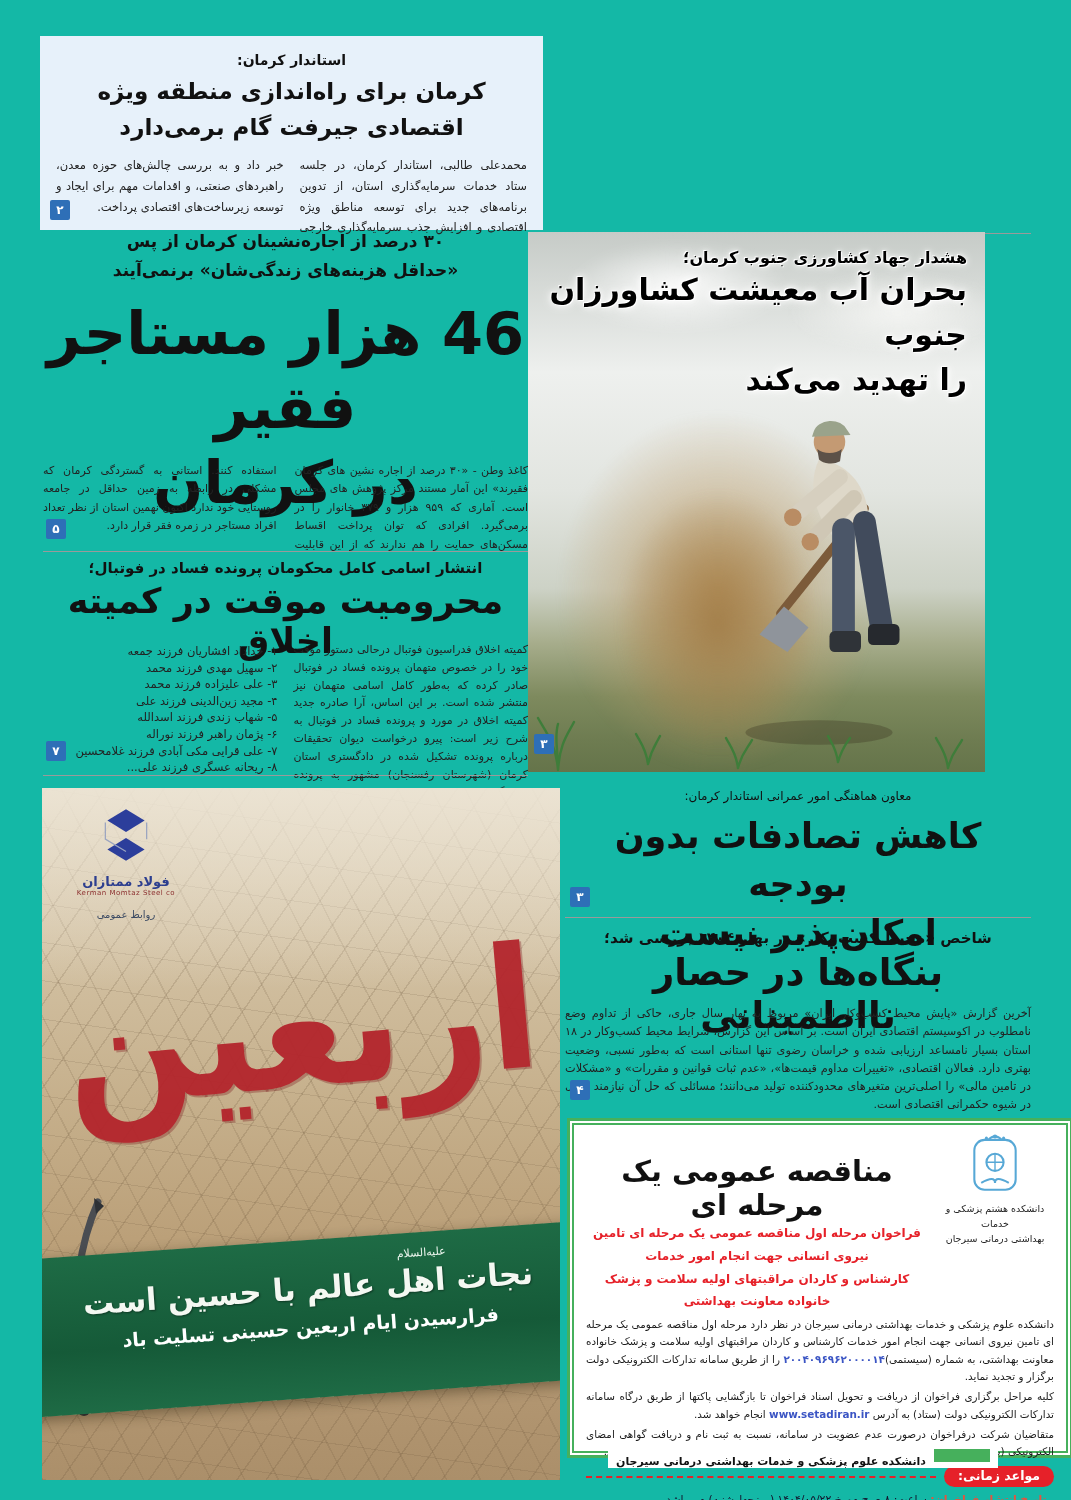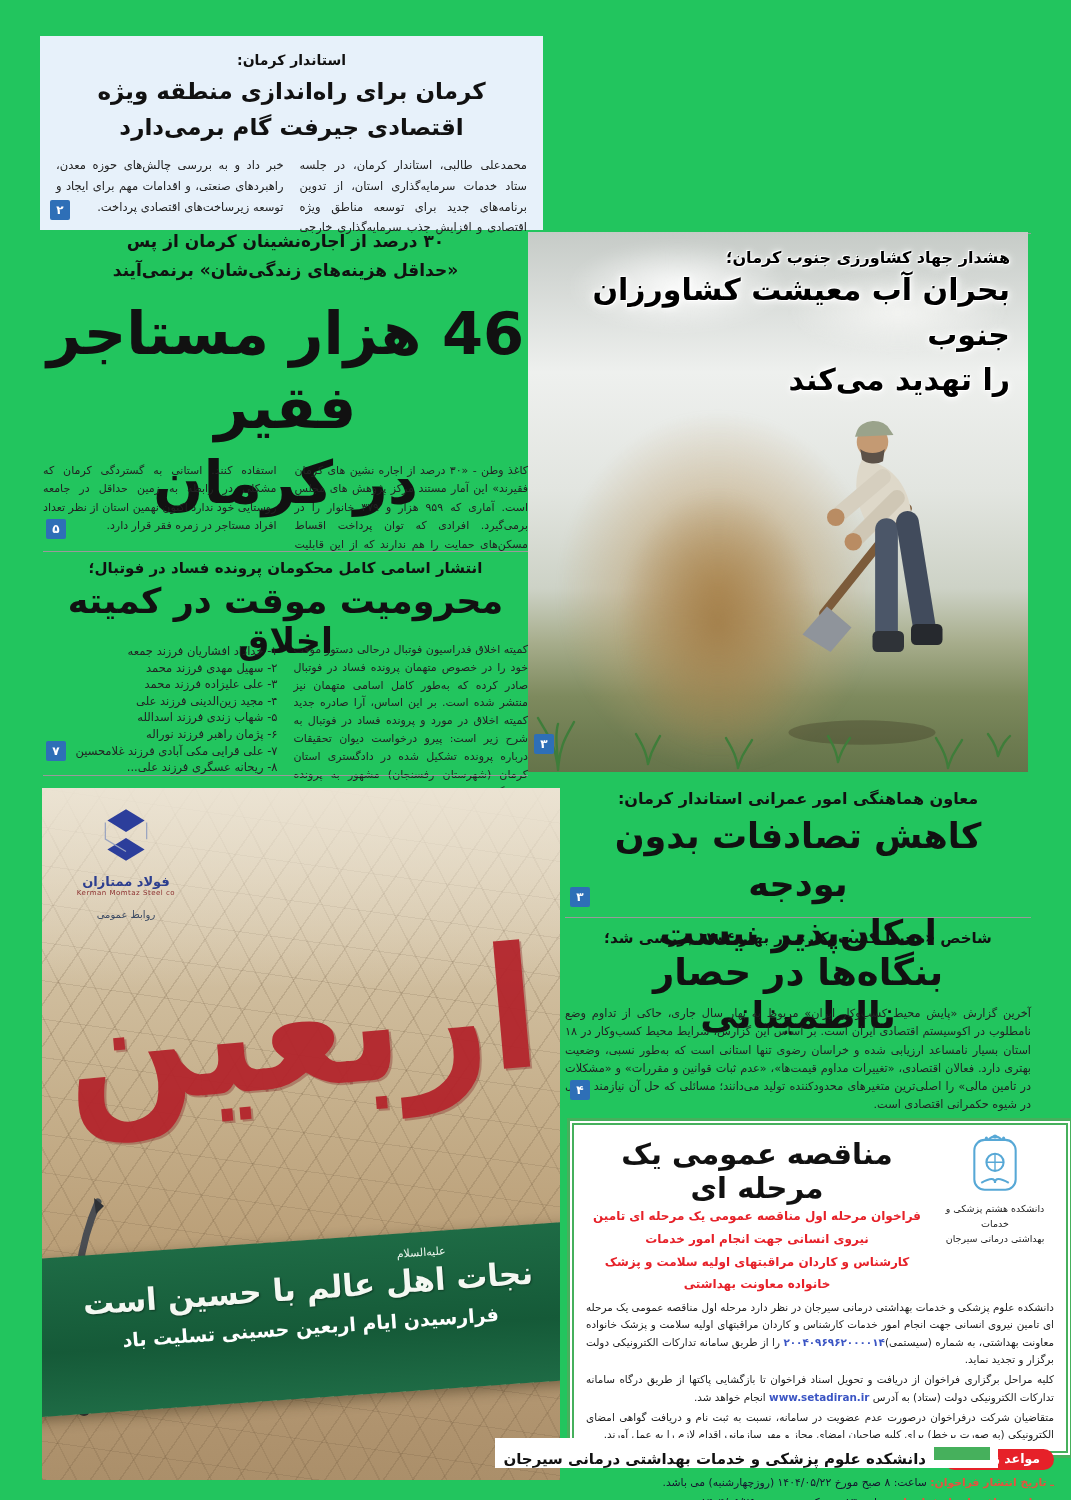--- a/index.html
+++ b/index.html
@@ -1,16 +1,16 @@
 <!DOCTYPE html>
 <html dir="rtl" lang="fa"><head>
 <meta charset="utf-8">
 <style>
   html,body{margin:0;padding:0;background:#e9e9e9;font-family:"DejaVu Sans","Liberation Sans",sans-serif;}
-  #page{position:relative;width:1071px;height:1500px;margin:0 auto;background:#22c55e;overflow:hidden;direction:rtl;color:#111;}
+  #page{position:relative;width:1071px;height:1500px;margin:0 auto;background:#14b8a6;overflow:hidden;direction:rtl;color:#111;}
   .abs{position:absolute;}
   .center{text-align:center;}
   .hr{position:absolute;height:1px;background:#9a9a9a;}
   .badge{position:absolute;width:20px;height:20px;background:#2e6fb7;color:#fff;font-size:12px;line-height:20px;text-align:center;border-radius:2px;font-weight:bold;}
   
   #masthead-meta{left:auto;right:920px;top:80px;width:110px;font-size:12px;color:#2b2b2b;}
   #masthead-meta .mi{position:relative;padding-right:13px;margin-bottom:7px;text-align:right;white-space:nowrap;}
   #masthead-meta .mi::before{content:"";position:absolute;right:0;top:4px;width:7px;height:7px;background:#2e6fb7;}
   #logo-box{left:auto;right:563px;top:62px;width:348px;height:152px;background:#1d509e;border-radius:24px;}
   #logo-box .inner{position:absolute;inset:6px;border:2px solid #fff;border-radius:17px;}
@@ -27,30 +27,30 @@
   #lead-kicker{left:43px;top:227px;width:485px;font-size:17px;font-weight:bold;line-height:1.7;}
   #lead-title{left:43px;top:297px;width:485px;font-size:59px;font-weight:bold;line-height:1.26;letter-spacing:-1px;}
   #lead-body{left:43px;top:462px;width:485px;column-count:2;column-gap:18px;font-size:11px;line-height:1.68;text-align:justify;color:#222;}
   
   #ethics-kicker{left:43px;top:559px;width:485px;font-size:15px;font-weight:bold;}
   #ethics-title{left:43px;top:581px;width:485px;font-size:35px;font-weight:bold;letter-spacing:-1px;}
   #ethics-body{left:43px;top:641px;width:485px;display:flex;gap:16px;}
   #ethics-body .para{width:50%;font-size:11px;line-height:1.62;text-align:justify;color:#222;}
   #ethics-body .names{width:50%;font-size:11.5px;line-height:16.6px;text-align:right;color:#222;padding-top:2px;}
   
-  #photo{left:528px;top:232px;width:500px;height:540px;overflow:hidden;background:
+  #photo{left:528px;top:232px;width:457px;height:540px;overflow:hidden;background:
     linear-gradient(180deg,#c6cbc7 0%,#eef0ee 26%,#e2e5e0 48%,#cdd2c6 66%,#a7ad8c 76%,#7e8a5e 86%,#6e7c51 94%,#65744a 100%);}
   .cloud{position:absolute;border-radius:50%;filter:blur(6px);}
   #dust1{left:30px;top:180px;width:320px;height:360px;background:radial-gradient(closest-side,rgba(190,156,104,.95),rgba(190,156,104,0));filter:blur(3px);border-radius:50%;position:absolute;}
   #dust2{left:90px;top:260px;width:200px;height:260px;background:radial-gradient(closest-side,rgba(158,120,66,.8),rgba(158,120,66,0));filter:blur(4px);border-radius:50%;position:absolute;}
   #photo-head{position:absolute;top:16px;right:18px;left:18px;text-align:right;}
   #photo-head .kicker{font-size:16px;font-weight:bold;color:#000;text-shadow:0 0 5px #fff,0 0 10px #fff,1px 1px 0 #fff,-1px -1px 0 #fff;}
   #photo-head .t{font-size:30px;font-weight:bold;line-height:1.5;color:#000;letter-spacing:-0.5px;text-shadow:0 0 6px #fff,0 0 12px #fff,1px 1px 0 #fff,-1px -1px 0 #fff;}
   
-  #traffic-kicker{left:565px;top:789px;width:466px;font-size:16px;font-weight:bold;text-align:center;}
+  #traffic-kicker{left:565px;top:789px;width:466px;font-size:12px;font-weight:normal;text-align:center;}
   #traffic-title{left:565px;top:812px;width:466px;font-size:35px;font-weight:bold;line-height:1.38;letter-spacing:-1px;}
   #biz-kicker{left:565px;top:929px;width:466px;font-size:15px;font-weight:bold;}
   #biz-title{left:565px;top:951px;width:466px;font-size:37px;font-weight:bold;letter-spacing:-1px;}
   #biz-body{left:565px;top:1005px;width:466px;font-size:11.3px;line-height:1.62;text-align:justify;color:#222;}
   
   #poster{left:42px;top:788px;width:518px;height:692px;overflow:hidden;background:
     repeating-linear-gradient(63deg,rgba(96,74,48,.14) 0 1.5px,transparent 1.5px 30px),
     repeating-linear-gradient(-55deg,rgba(96,74,48,.17) 0 1.5px,transparent 1.5px 24px),
     repeating-linear-gradient(8deg,rgba(80,60,38,.12) 0 1px,transparent 1px 38px),
     linear-gradient(180deg,#dccfb6 0%,#d3c2a4 22%,#c6b08c 45%,#bba079 65%,#b39772 85%,#ab8f6a 100%);}
@@ -63,34 +63,34 @@
   #banner{position:absolute;top:452px;left:-22px;width:580px;height:158px;background:linear-gradient(180deg,#1e6b45,#155a38 60%,#1e6b45);transform:rotate(-4deg);box-shadow:0 4px 14px rgba(40,30,10,.45);}
   #banner .salawat{position:absolute;top:14px;right:150px;color:#eaf4ec;font-size:11px;}
   #banner .slogan{margin-top:30px;text-align:center;color:#f4f8f2;font-size:31px;font-weight:bold;letter-spacing:1px;text-shadow:1px 1px 2px rgba(0,0,0,.4);}
   #banner .msg{margin-top:10px;text-align:center;color:#ffffff;font-size:19px;font-weight:bold;}
   #sword{position:absolute;top:408px;left:18px;width:46px;height:250px;}
   
   #ad{left:567px;top:1118px;width:500px;height:334px;border:3px solid #46b05c;background:#fff;}
   #ad .inner{position:absolute;inset:2px;border:2px solid #46b05c;padding:8px 12px 6px;box-sizing:border-box;}
   #ad-header{display:flex;gap:8px;}
   #ad-title-block{flex:1;}
-  #ad-title{font-size:29px;font-weight:bold;text-align:center;letter-spacing:-1px;margin-top:4px;}
+  #ad-title{font-size:29px;font-weight:bold;text-align:center;letter-spacing:-1px;margin-top:21px;}
   .ad-red{color:#e62129;font-size:12px;font-weight:bold;text-align:center;line-height:1.9;}
   #ad-logo-block{width:118px;text-align:center;flex:none;}
   #ad-logo-block .cap{font-size:9.5px;line-height:1.6;color:#222;margin-top:2px;}
   .ad-body{font-size:10.4px;line-height:1.66;text-align:justify;color:#1b1b1b;margin-top:3px;}
   .blue-num{color:#3b55c4;font-weight:bold;}
   #pill-row{display:flex;align-items:center;gap:8px;margin:6px 0 3px;}
   #pill{background:#e62129;color:#fff;font-size:12.5px;font-weight:bold;padding:2px 14px 4px;border-radius:12px;white-space:nowrap;}
   #pill-row .dash{flex:1;border-top:2px dashed #e62129;height:0;}
   .sched{font-size:10.8px;line-height:1.85;color:#14142e;}
   .sched .lbl{color:#e4543f;font-weight:bold;}
   #ad-footer{position:absolute;bottom:-13px;right:72px;display:flex;align-items:center;gap:8px;background:#fff;padding:0 8px;}
   #ad-footer .bar{width:56px;height:13px;background:#46b05c;}
-  #ad-footer .txt{font-size:15px;font-weight:bold;white-space:nowrap;margin-top:12px;}
+  #ad-footer .txt{font-size:11px;font-weight:bold;white-space:nowrap;margin-top:12px;}
 </style>
 </head>
 <body>
 
 <div id="page">
 
   <div id="masthead-meta" class="abs">
     <div class="mi">سال هشتم</div>
     <div class="mi">شماره پیاپی ۱۹۹۷</div>
     <div class="mi">چهارشنبه</div>

